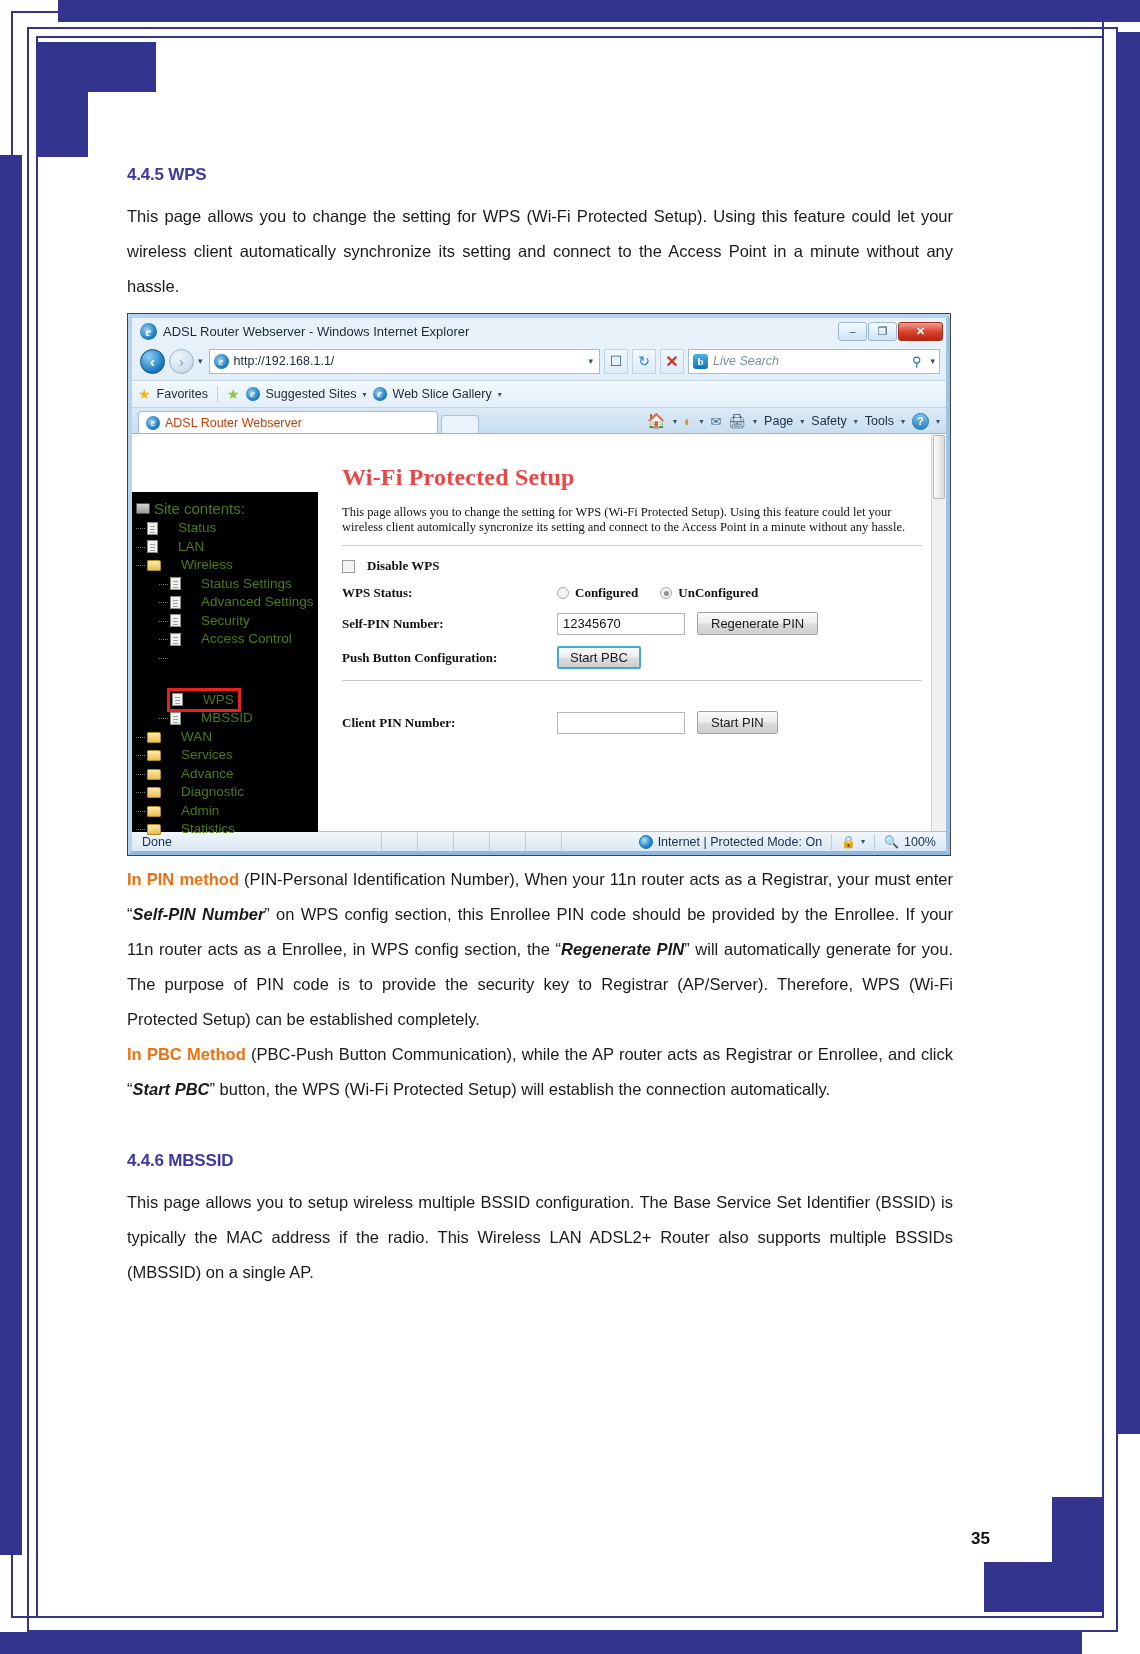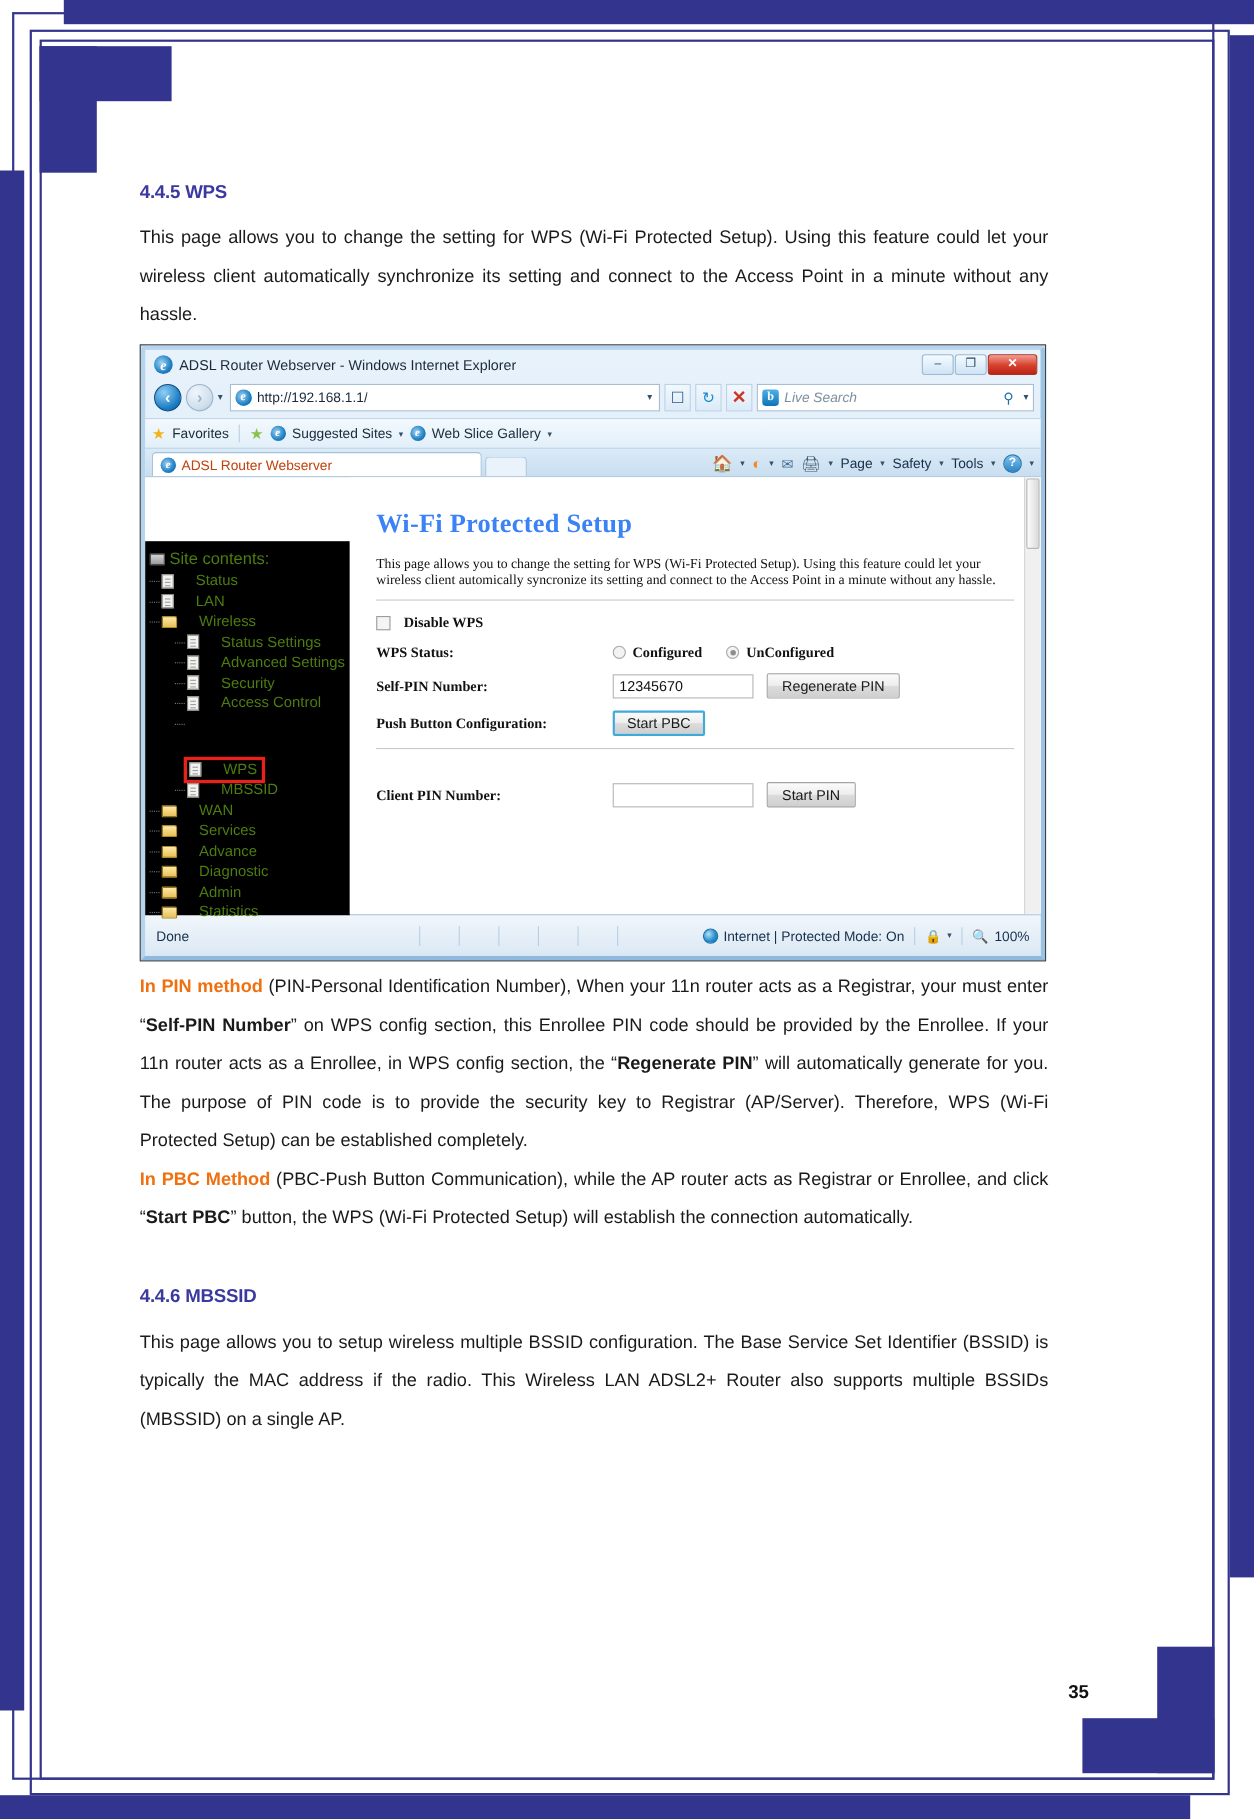--- a/index.html
+++ b/index.html
@@ -42,21 +42,21 @@
   }
   p.body {
     font-size:16.5px;
     line-height:35px;
     color:#1a1a1a;
     margin:0;
     text-align:justify;
   }
   p.body + p.body { margin-top:0; }
   .orange { color:#f07010; font-weight:bold; }
-  .bold { font-weight:bold; }
+  .bold { font-weight:bold;font-style:italic; }
   .spacer-40 { height:44px; }
 
   
   .browser {
     width:824px;
     margin:9px 0 6px 0;
     border:1px solid #404040;
     background:#cfe0f2;
     position:relative;
     font-size:12px;
@@ -222,21 +222,21 @@
   .lvl2 .dash { left:27px; }
   .wps-highlight {
     outline:3px solid #e8211a;
     outline-offset:0px;
     display:inline-flex;
   }
   .wps-wrap { padding-left:38px; position:relative; }
 
   .mainarea { flex:1 1 auto; padding:30px 24px 0 24px; background:#fff; position:relative; font-family:"Liberation Serif", serif; }
   .wps-title {
-    color:#3b82f6; font-size:24px; font-weight:bold; margin:0 0 14px 0;
+    color:#ef4444; font-size:24px; font-weight:bold; margin:0 0 14px 0;
     font-family:"Liberation Serif", serif; letter-spacing:0.2px;
   }
   .wps-desc { font-size:12.5px; line-height:15px; color:#111; margin:0 0 10px 0; }
   .hr { border:none; border-top:1px solid #c9c9c9; margin:9px 0 12px 0; }
 
   .frow { display:flex; align-items:center; margin-bottom:11px; font-size:13px; font-weight:bold; color:#111; }
   .flabel { width:215px; flex:0 0 auto; }
   .chk {
     width:13px;height:13px;border:1px solid #9c9c9c;background:#f4f4f4;
     margin-right:12px; flex:0 0 auto;
@@ -266,21 +266,21 @@
 
   .vp-scroll {
     position:absolute; right:0; top:0; width:15px; bottom:0;
     background:#f0f0f0; border-left:1px solid #d4d4d4;
   }
   .vp-scroll .thumb { position:absolute; left:1px; right:1px; top:1px; height:64px;
     background:linear-gradient(90deg,#fcfcfc,#dadada); border:1px solid #b7b7b7; border-radius:2px;}
 
   
   .statusbar {
-    display:flex; align-items:center; height:38px;
+    display:flex; align-items:center; height:20px;
     background:linear-gradient(180deg,#f0f6fb,#dbe8f4);
     border-top:1px solid #a8c3dc;
     font-size:12.5px; color:#16304d;
     padding:4px 4px;
   }
   .sb-done { padding-left:6px; width:245px; }
   .sb-cells { display:flex; }
   .sb-cell { width:36px; height:18px; border-left:1px solid #b9cfe1; }
   .sb-zone { margin-left:auto; display:flex; align-items:center; gap:5px; padding-right:6px;}
   .globe { width:14px;height:14px;border-radius:50%;

